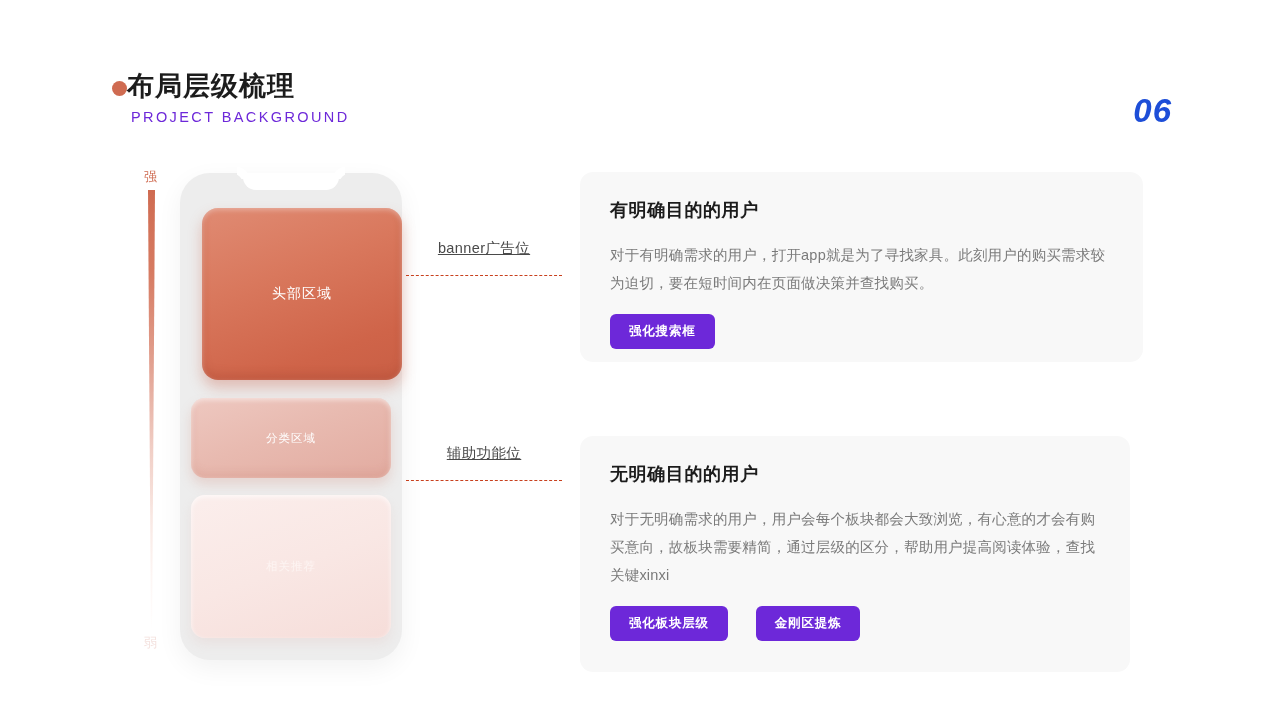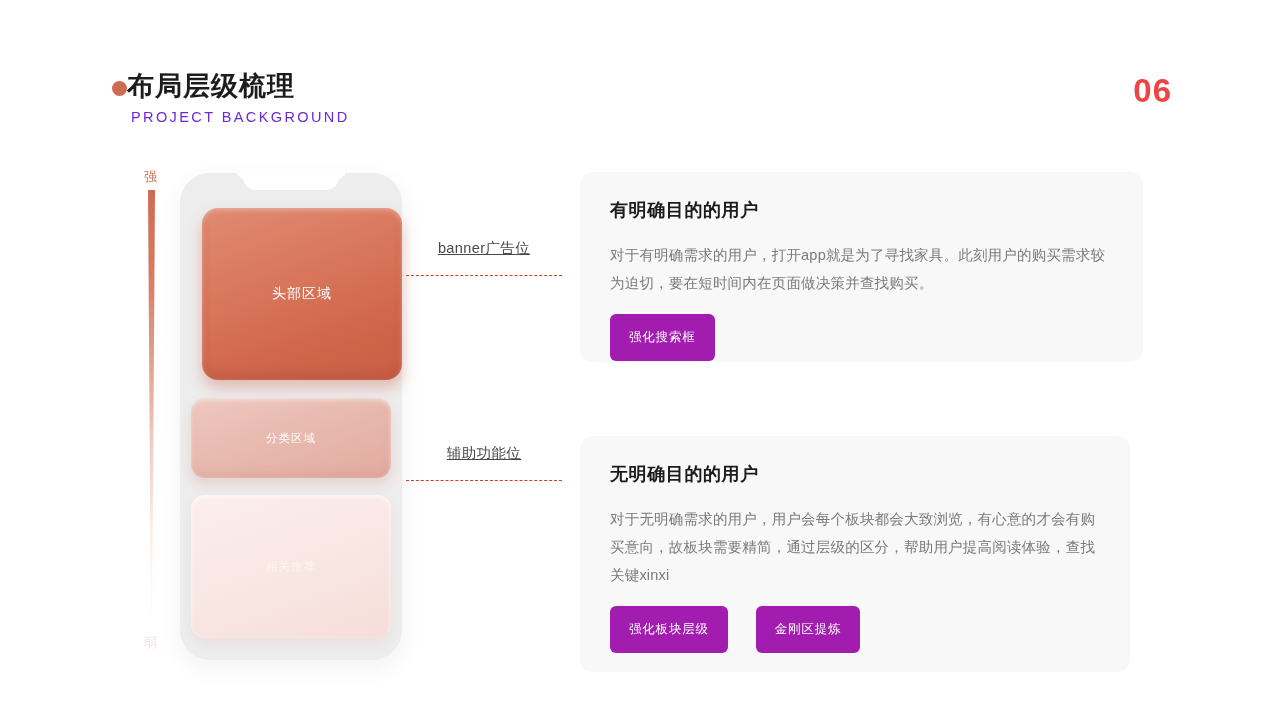--- a/index.html
+++ b/index.html
@@ -47,25 +47,26 @@
     margin-top: 7px;
     margin-left: 19px;
     font-size: 14.5px;
     letter-spacing: 2.4px;
     color: #6d28d9;
     font-weight: 500;
   }
   .page-number {
     position: absolute;
     right: 0px;
-    top: 0;
+    top: 20px;
     font-size: 33px;
     font-weight: bold;
-    color: #ef4444;
+    color: #1d4ed8;
     letter-spacing: 1px;
+    font-style: italic;
   }
 
   
   .hierarchy-axis {
     position: absolute;
     left: 140px;
     top: 170px;
     width: 26px;
     height: 490px;
   }
@@ -250,28 +251,28 @@
     color: #7a7a7a;
     line-height: 1.95;
     letter-spacing: 0.2px;
   }
   .card-actions {
     margin-top: 17px;
     display: flex;
     gap: 28px;
   }
   .pill {
-    background: #a21caf;
+    background: #6d28d9;
     color: #ffffff;
     font-size: 12.5px;
-    font-weight: normal;
+    font-weight: bold;
     letter-spacing: 0.8px;
     border: none;
     border-radius: 6px;
-    padding: 17px 19px;
+    padding: 11px 19px;
     line-height: 1;
     cursor: pointer;
     font-family: inherit;
     white-space: nowrap;
   }
 </style>
 </head>
 <body>
 
 <div class="header">

